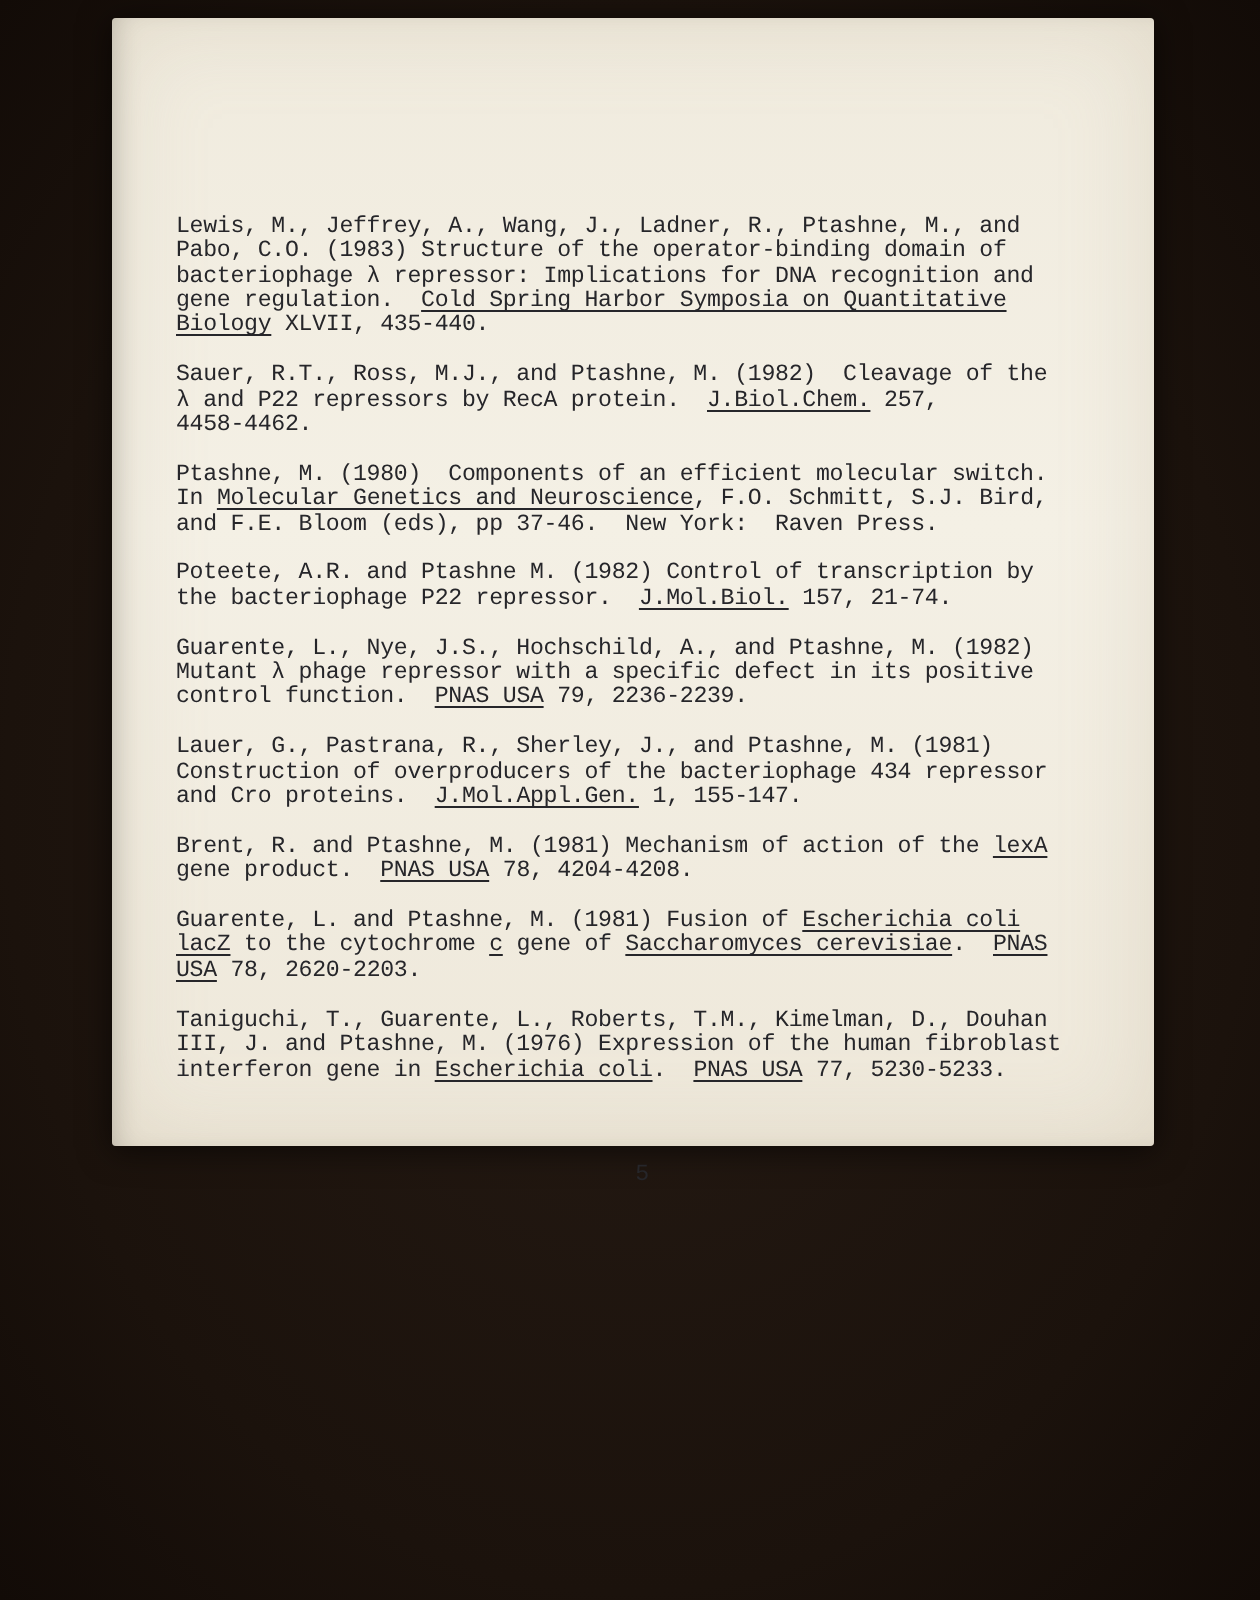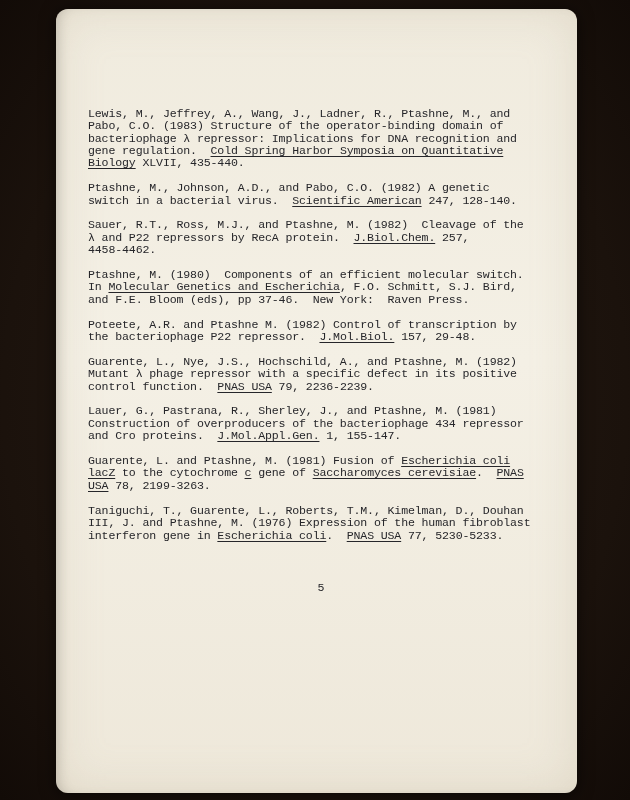--- a/index.html
+++ b/index.html
@@ -12,26 +12,26 @@
     overflow: hidden;
     background: radial-gradient(ellipse at center, #261b14 0%, #1b120c 70%, #120b07 100%);
     position: relative;
     font-family: "Liberation Mono", "DejaVu Sans Mono", monospace;
   }
   .page {
     position: absolute;
     left: 56px;
     top: 9px;
     width: 521px;
-    height: 784px;
+    height: 564px;
     background: linear-gradient(180deg, #f0ebde 0%, #f4f0e5 45%, #eee8da 100%);
     box-shadow: 0 2px 16px rgba(0,0,0,0.6),
                 inset 0 0 46px rgba(186,174,146,0.28),
                 inset 8px 0 14px -8px rgba(0,0,0,0.25);
-    border-radius: 12px;
+    border-radius: 2px;
   }
   .content {
     position: absolute;
     left: 32px;
     top: 74px;
     width: 466px;
     color: #26262a;
     font-size: 11.6px;
     line-height: 12.4px;
     letter-spacing: -0.15px;
@@ -53,30 +53,30 @@
 </style>
 </head>
 <body>
 
 <div class="page">
   <div class="content">
     <div><p class="ref"><span>Lewis, M., Jeffrey, A., Wang, J., Ladner, R., Ptashne, M., and
 Pabo, C.O. (1983) Structure of the operator-binding domain of
 bacteriophage λ repressor: Implications for DNA recognition and
 gene regulation.  </span><span class="u">Cold Spring Harbor Symposia on Quantitative
-Biology</span><span> XLVII, 435-440.</span></p><p class="ref"><span>Ptashne, M., Johnson, A.D., and Pabo, C.O. (1982) A genetic
-switch in a bacterial virus.  </span><span class="u">Scientific American</span><span> 247, 128-140.</span></p><p class="ref"><span>Sauer, R.T., Ross, M.J., and Ptashne, M. (1982)  Cleavage of the
+Biology</span><span> XLVII, 435-440.</span></p><p class="ref"><span>Sauer, R.T., Ross, M.J., and Ptashne, M. (1982)  Cleavage of the
 λ and P22 repressors by RecA protein.  </span><span class="u">J.Biol.Chem.</span><span> 257,
 4458-4462.</span></p><p class="ref"><span>Ptashne, M. (1980)  Components of an efficient molecular switch.
-In </span><span class="u">Molecular Genetics and Escherichia</span><span>, F.O. Schmitt, S.J. Bird,
+In </span><span class="u">Molecular Genetics and Neuroscience</span><span>, F.O. Schmitt, S.J. Bird,
 and F.E. Bloom (eds), pp 37-46.  New York:  Raven Press.</span></p><p class="ref"><span>Poteete, A.R. and Ptashne M. (1982) Control of transcription by
-the bacteriophage P22 repressor.  </span><span class="u">J.Mol.Biol.</span><span> 157, 29-48.</span></p><p class="ref"><span>Guarente, L., Nye, J.S., Hochschild, A., and Ptashne, M. (1982)
+the bacteriophage P22 repressor.  </span><span class="u">J.Mol.Biol.</span><span> 157, 21-74.</span></p><p class="ref"><span>Guarente, L., Nye, J.S., Hochschild, A., and Ptashne, M. (1982)
 Mutant λ phage repressor with a specific defect in its positive
 control function.  </span><span class="u">PNAS USA</span><span> 79, 2236-2239.</span></p><p class="ref"><span>Lauer, G., Pastrana, R., Sherley, J., and Ptashne, M. (1981)
 Construction of overproducers of the bacteriophage 434 repressor
-and Cro proteins.  </span><span class="u">J.Mol.Appl.Gen.</span><span> 1, 155-147.</span></p><p class="ref"><span>Guarente, L. and Ptashne, M. (1981) Fusion of </span><span class="u">Escherichia coli
+and Cro proteins.  </span><span class="u">J.Mol.Appl.Gen.</span><span> 1, 155-147.</span></p><p class="ref"><span>Brent, R. and Ptashne, M. (1981) Mechanism of action of the </span><span class="u">lexA</span><span>
+gene product.  </span><span class="u">PNAS USA</span><span> 78, 4204-4208.</span></p><p class="ref"><span>Guarente, L. and Ptashne, M. (1981) Fusion of </span><span class="u">Escherichia coli
 lacZ</span><span> to the cytochrome </span><span class="u">c</span><span> gene of </span><span class="u">Saccharomyces cerevisiae</span><span>.  </span><span class="u">PNAS
-USA</span><span> 78, 2199-3263.</span></p><p class="ref"><span>Taniguchi, T., Guarente, L., Roberts, T.M., Kimelman, D., Douhan
+USA</span><span> 78, 2620-2203.</span></p><p class="ref"><span>Taniguchi, T., Guarente, L., Roberts, T.M., Kimelman, D., Douhan
 III, J. and Ptashne, M. (1976) Expression of the human fibroblast
 interferon gene in </span><span class="u">Escherichia coli</span><span>.  </span><span class="u">PNAS USA</span><span> 77, 5230-5233.</span></p></div>
     <div class="page-number">5</div>
   </div>
 </div>
 
 </body></html>

